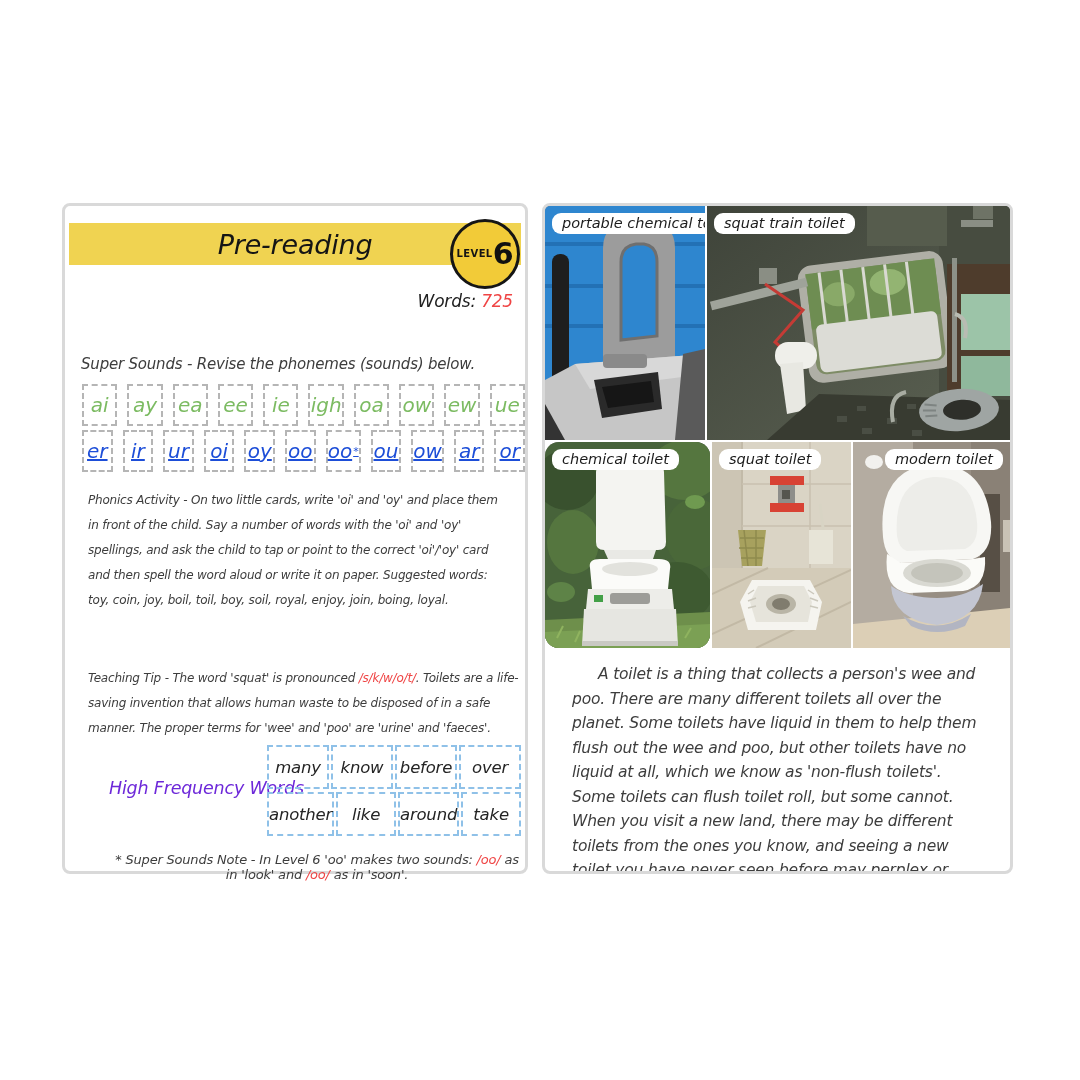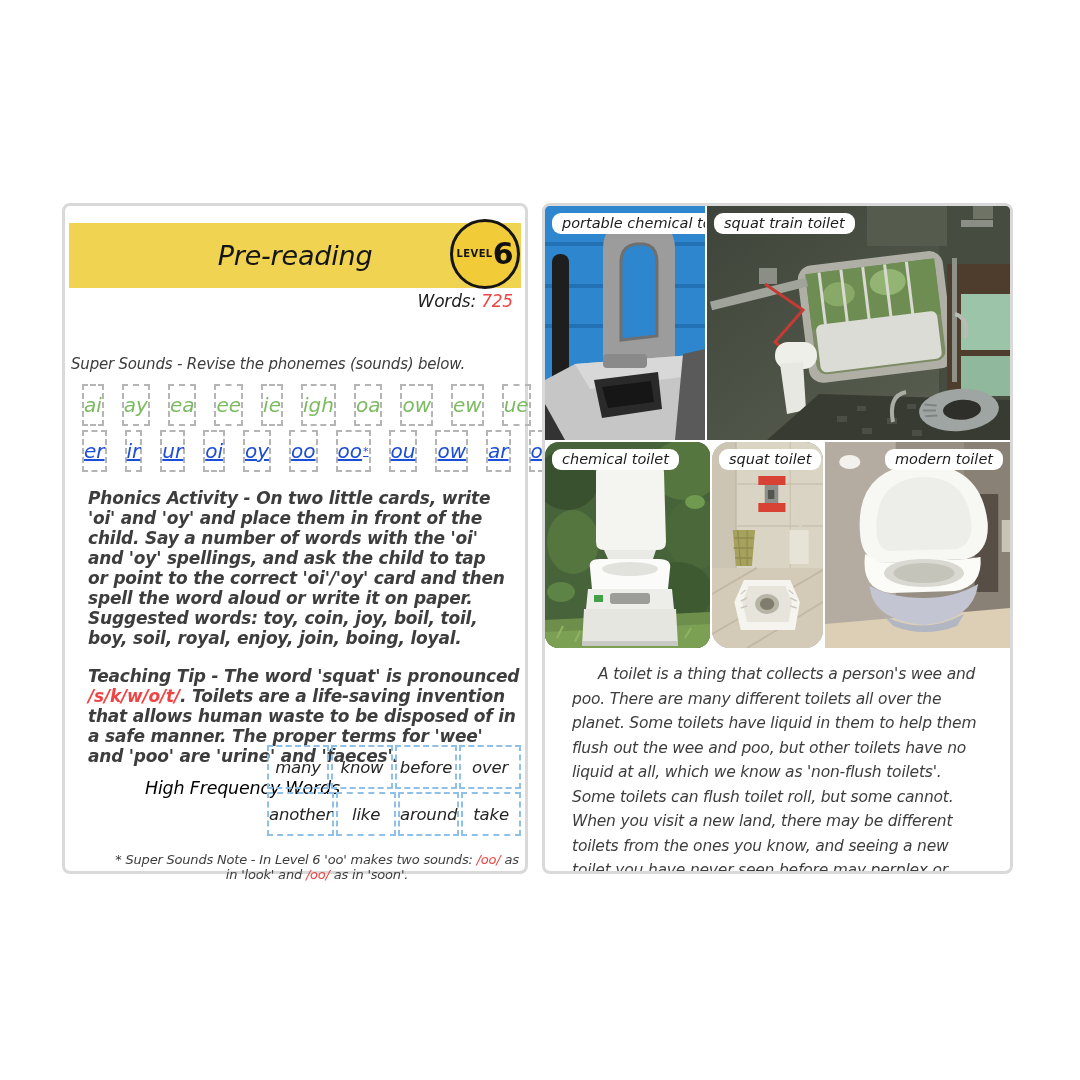--- a/index.html
+++ b/index.html
@@ -10,50 +10,50 @@
   .hand{font-style:italic;letter-spacing:-0.2px;}
   .page{
     position:absolute;top:203px;height:671px;background:#fff;
     border:3px solid #d9d9d9;border-radius:8px;box-sizing:border-box;
   }
   .page-left{left:62px;width:466px;}
   .page-right{left:542px;width:471px;overflow:hidden;}
 
   
   .header-bar{
-    position:absolute;left:4px;right:4px;top:17px;height:65px;
+    position:absolute;left:4px;right:4px;top:17px;height:42px;
     background:#F0D351;display:flex;align-items:center;justify-content:center;
   }
   .header-title{font-size:27px;color:#151515;}
   .level-badge{
     position:absolute;left:385px;top:13px;width:64px;height:64px;border-radius:50%;
     background:#F2CB38;border:3px solid #151515;text-align:center;z-index:3;
     display:flex;align-items:center;justify-content:center;
   }
   .level-label{font-size:10px;font-weight:bold;color:#151515;letter-spacing:.4px;line-height:1;}
   .level-number{font-size:30px;font-weight:bold;color:#111;line-height:1;}
   .words-line{position:absolute;right:12px;top:85px;font-size:17px;color:#222;}
   .seg-red{color:#ef4444;}
   .seg-underline{text-decoration:underline;text-align:right;}
   .book-title{position:absolute;left:23px;top:102px;font-size:21px;color:#2c2c2c;}
-  .super-sounds{position:absolute;left:6px;top:149px;font-size:15px;color:#3d3d3d;}
+  .super-sounds{position:absolute;left:16px;top:149px;font-size:15px;color:#3d3d3d;}
   .phoneme-grid{position:absolute;left:17px;top:178px;width:443px;}
-  .ph-row{display:flex;gap:18px;margin-bottom:4px;}
+  .ph-row{display:flex;gap:10px;margin-bottom:4px;}
   .ph-cell{
     flex:1;border:2px dashed #b5b5b5;height:38px;box-sizing:content-box;
     display:flex;align-items:center;justify-content:center;
     font-size:20px;font-style:italic;
   }
   .ph-row1 .ph-cell{color:#7CBB62;}
   .ph-row2 .ph-cell{color:#1d4ed8;text-decoration:underline;}
   .ph-cell sup{font-size:11px;margin-left:1px;}
-  .body-par{font-size:17px;line-height:20px;color:#3d3d3d;font-weight:bold;}
+  .body-par{font-size:12px;line-height:25px;color:#3d3d3d;}
   .phonics{position:absolute;left:23px;top:282px;width:420px;}
   .teaching{position:absolute;left:23px;top:460px;width:432px;}
-  .hfw-label{position:absolute;left:44px;top:572px;font-size:17.5px;color:#000000;margin-left:36px;}
+  .hfw-label{position:absolute;left:44px;top:572px;font-size:17.5px;color:#6d28d9;}
   .hfw-table{position:absolute;left:202px;top:539px;width:254px;}
   .hfw-row{display:flex;gap:2px;margin-bottom:3px;}
   .hfw-cell{
     flex:1;border:2px dashed #8FC1E8;height:40px;
     display:flex;align-items:center;justify-content:center;
     font-size:16.5px;color:#242424;font-style:italic;
   }
   .footnote{
     position:absolute;left:0;right:0;top:646px;text-align:center;
     font-size:13px;color:#3d3d3d;padding-left:44px;
@@ -65,21 +65,21 @@
   .photo-row1{height:234px;}
   .photo-row2{height:206px;}
   .photo{position:relative;overflow:hidden;background:#888;}
   .photo svg{width:100%;height:100%;display:block;}
   .photo-label{
     position:absolute;top:7px;left:7px;background:#ffffff;border-radius:9px;
     padding:2px 10px 3px 10px;font-size:14.5px;color:#1c1c1c;white-space:nowrap;
     font-style:italic;
   }
   .photo-label.right-side{left:auto;right:7px;}
-  .p1{width:160px;} .p2{flex:1;} .p3{width:165px;border-radius:14px;} .p4{width:111px;border-radius:18px;} .p5{flex:1;}
+  .p1{width:160px;} .p2{flex:1;} .p3{width:165px;border-radius:14px;} .p4{width:139px;} .p5{flex:1;}
   .right-paragraph{
     position:absolute;left:27px;right:25px;top:456px;
     font-size:15.5px;line-height:24.5px;color:#3d3d3d;text-indent:26px;
   }
 </style>
 </head>
 <body>
 
 <div class="page page-left">
   <div class="header-bar">

